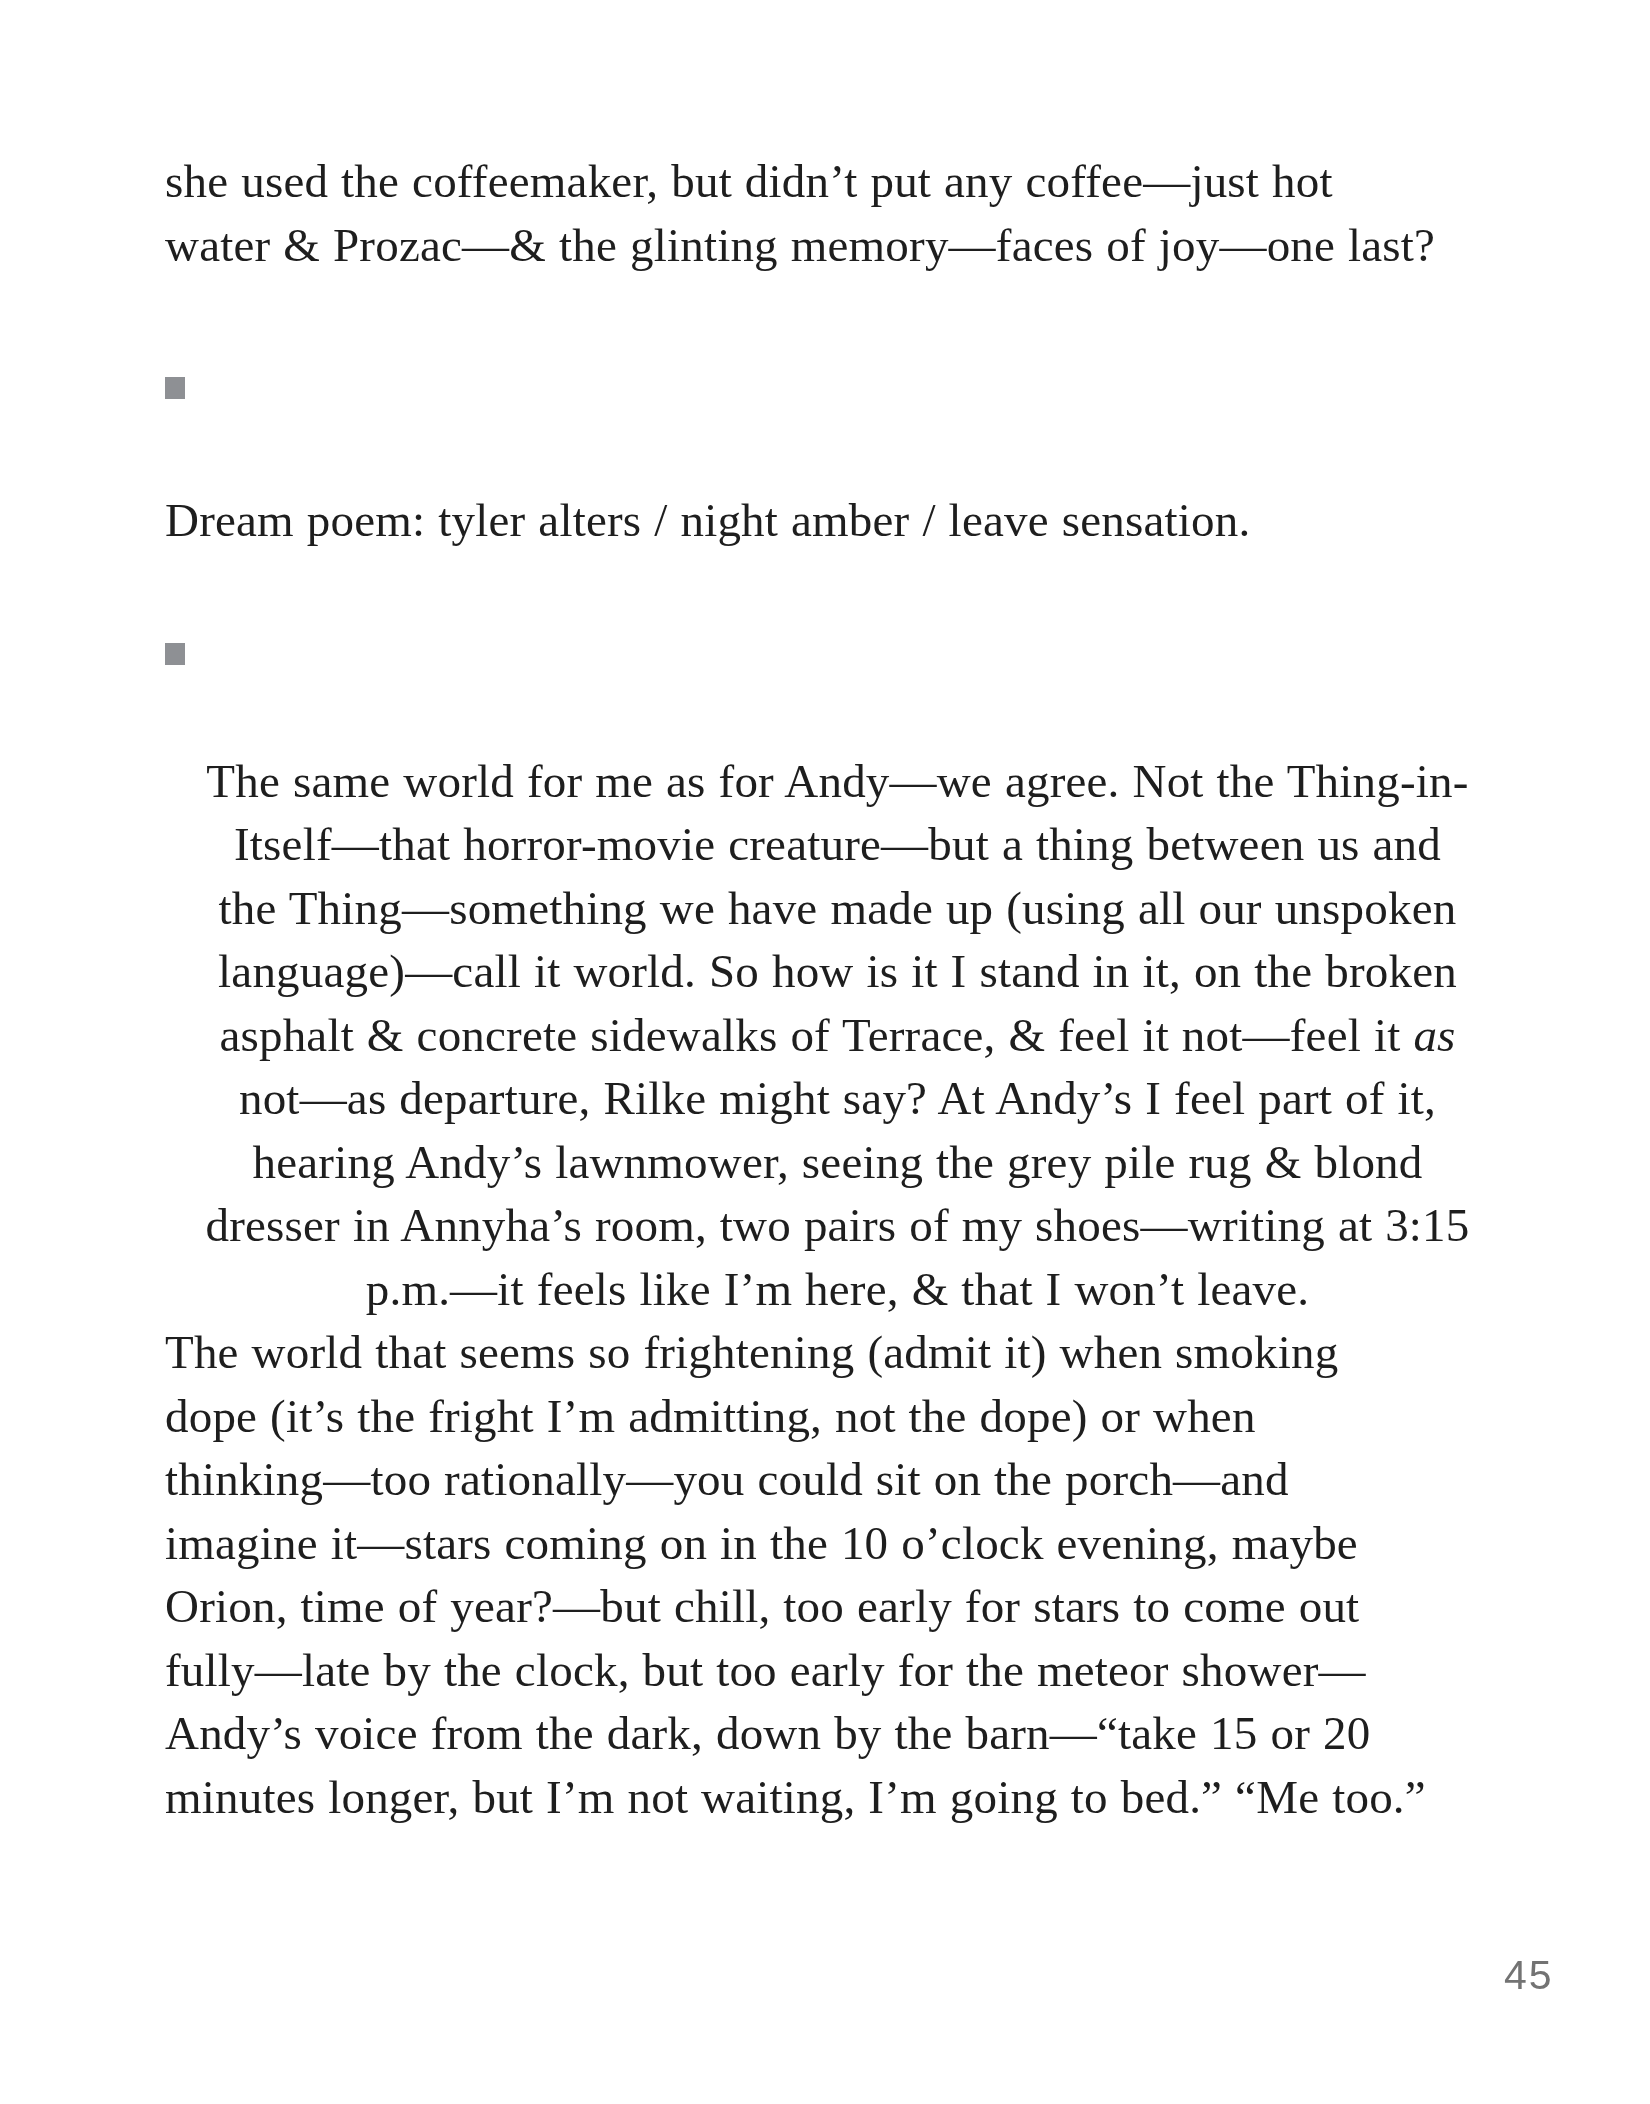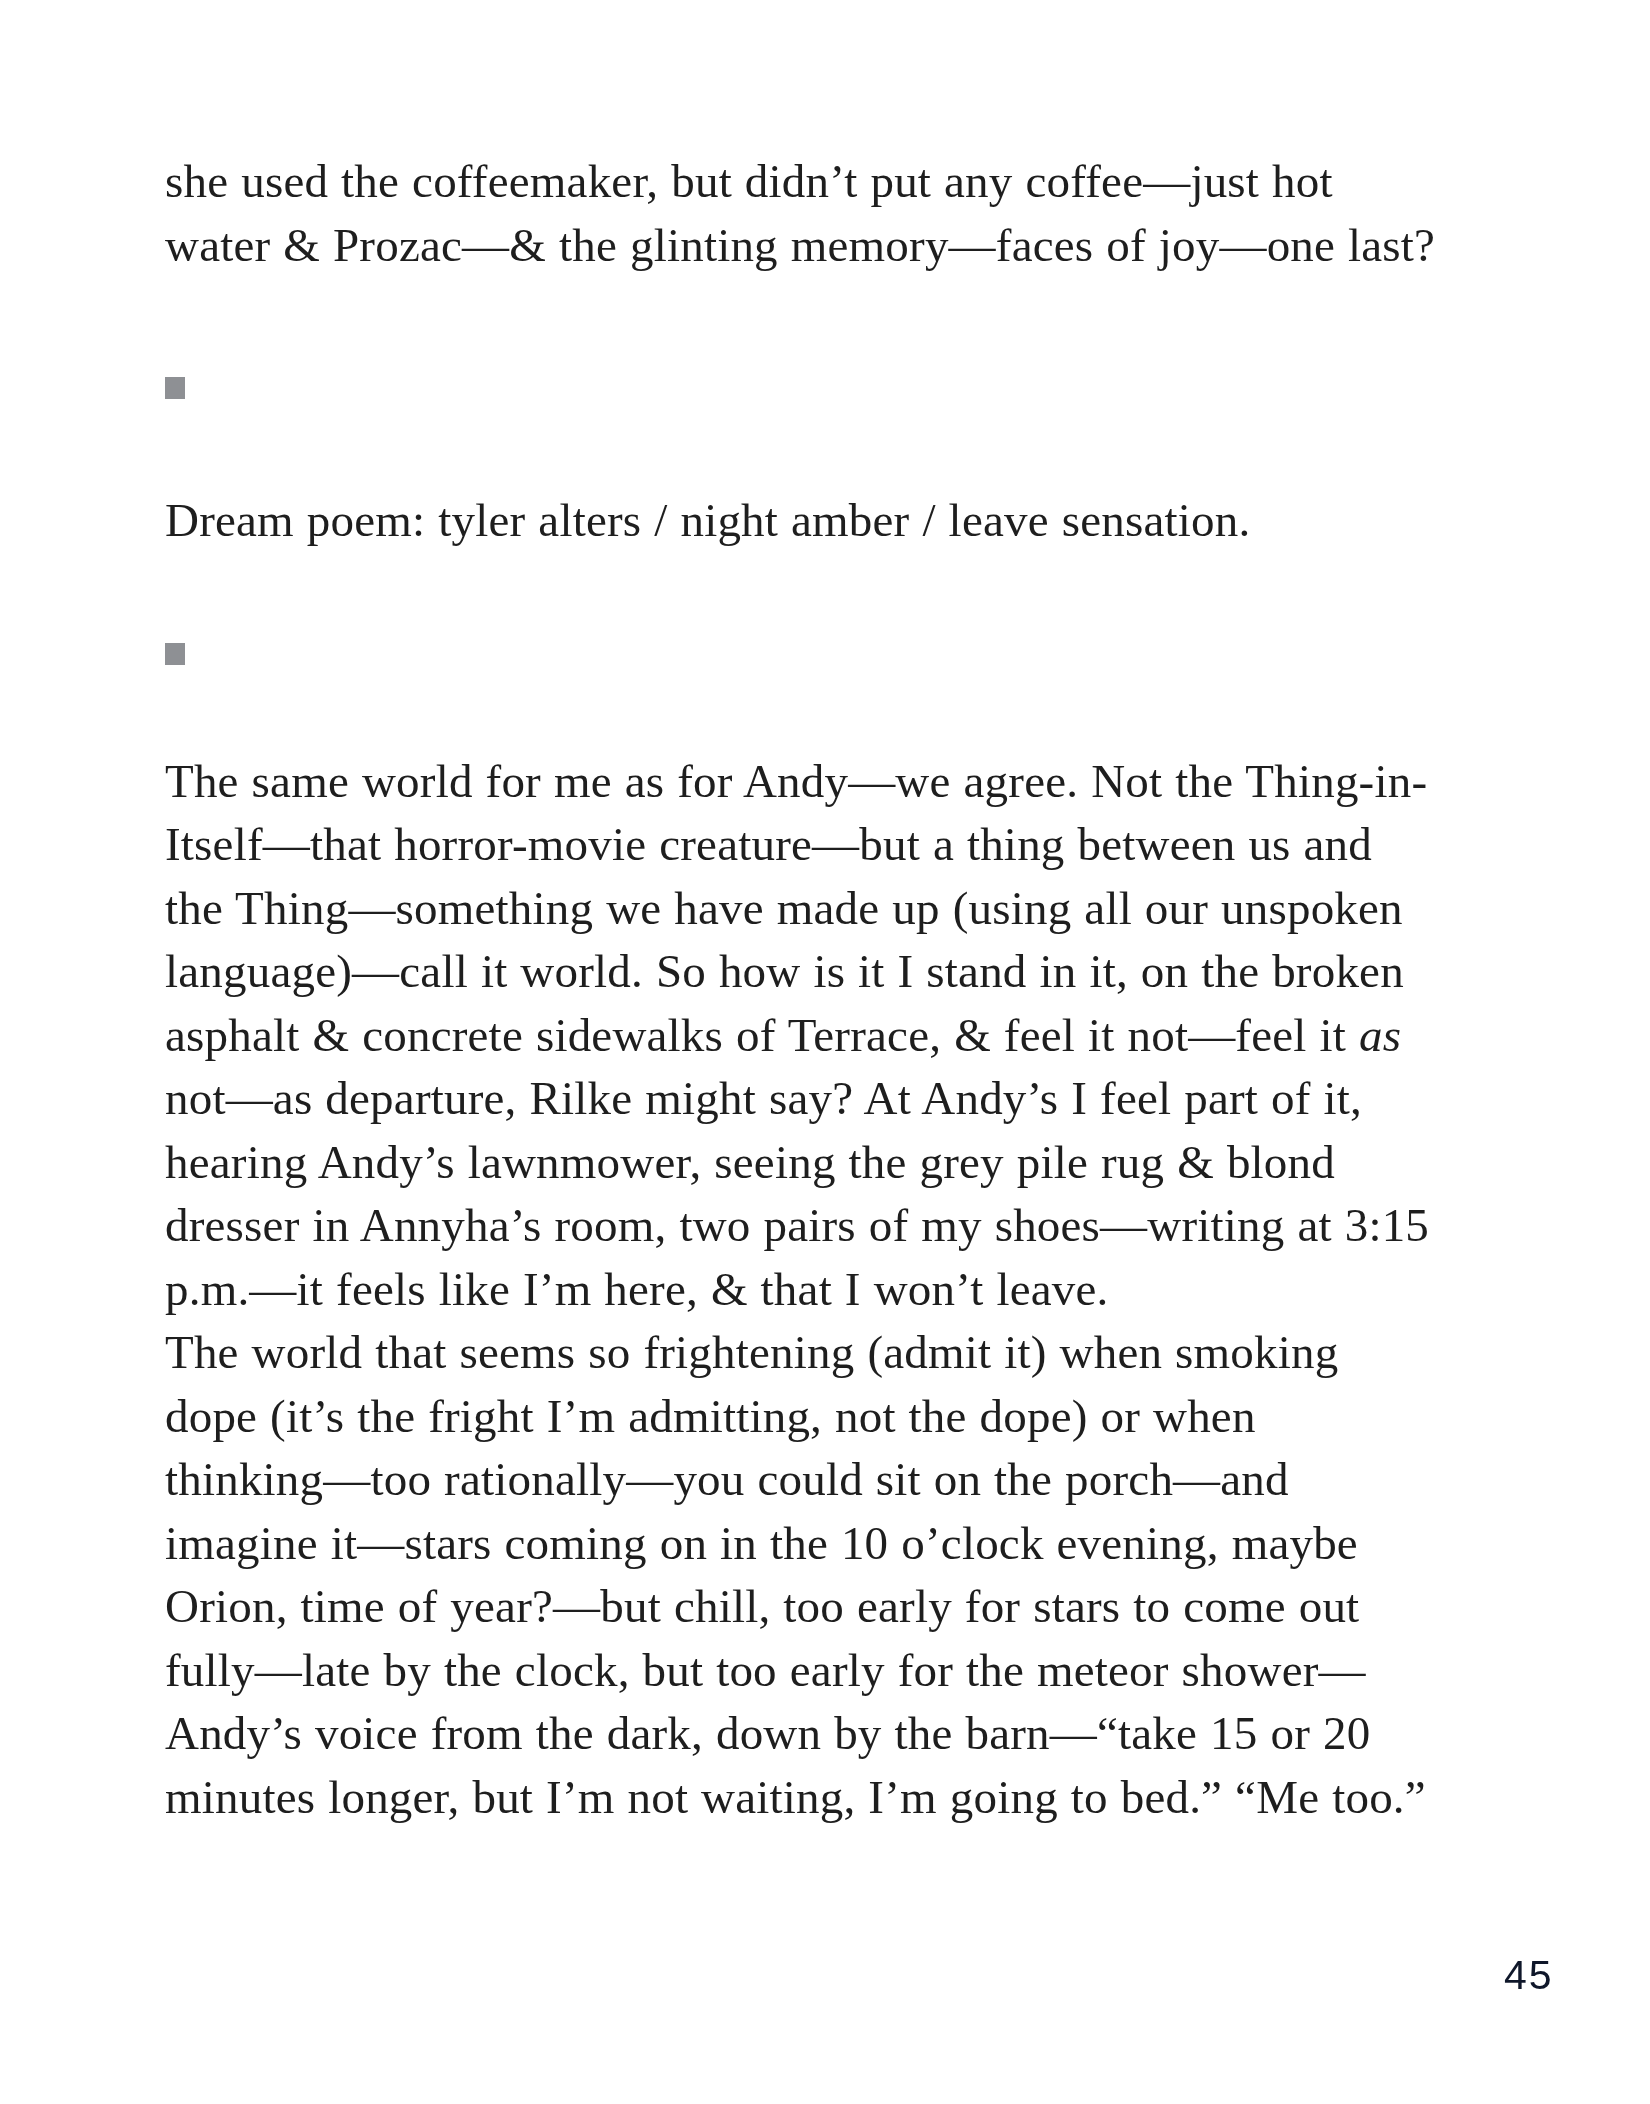--- a/index.html
+++ b/index.html
@@ -33,31 +33,31 @@
   }
   .divider-square {
     width: 20px;
     height: 22px;
     background: #8e9094;
   }
   
   .blk-divider-1 { margin-top: 100px; }
   .blk-dream     { margin-top: 90px;  }
   .blk-divider-2 { margin-top: 90px;  }
-  .blk-para-3    { margin-top: 85px;  }
+  .blk-para-3    { margin-top: 85px; text-align: center;  }
   .blk-para-4    {  }
   .page-number {
     position: absolute;
     left: 1504px;
     top: 1952px;
     font-family: "Liberation Sans", "DejaVu Sans", sans-serif;
     font-size: 41px;
     font-weight: 400;
     letter-spacing: 2px;
-    color: #0f172a;
+    color: #737373;
   }
 </style>
 </head>
 <body>
 
 <div class="content">
 
   <p class="para blk-para-1">she used the coffeemaker, but didn’t put any coffee—just hot<br>water &amp; Prozac—&amp; the glinting memory—faces of joy—one last?</p>
 
   <div class="divider-square blk-divider-1"></div>

